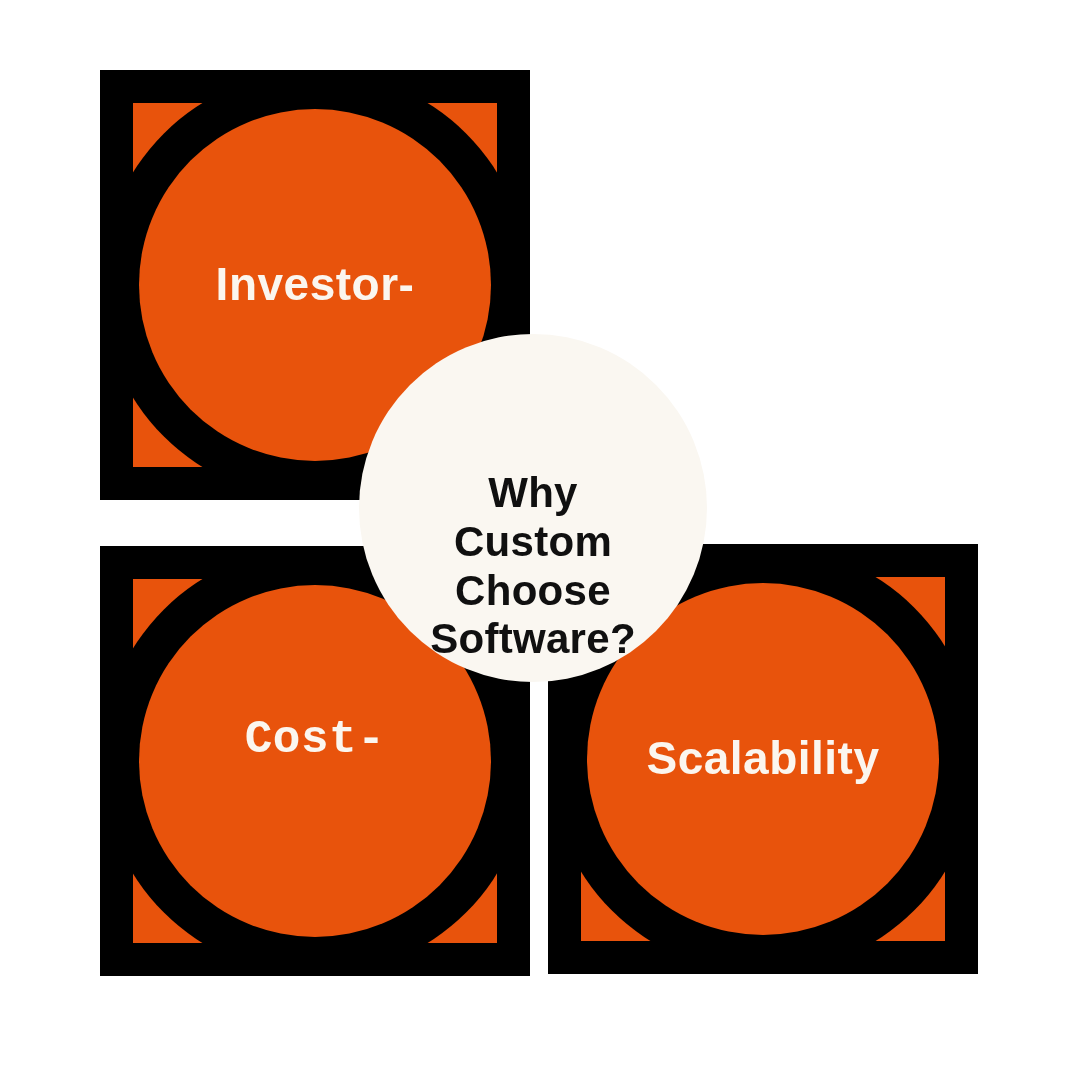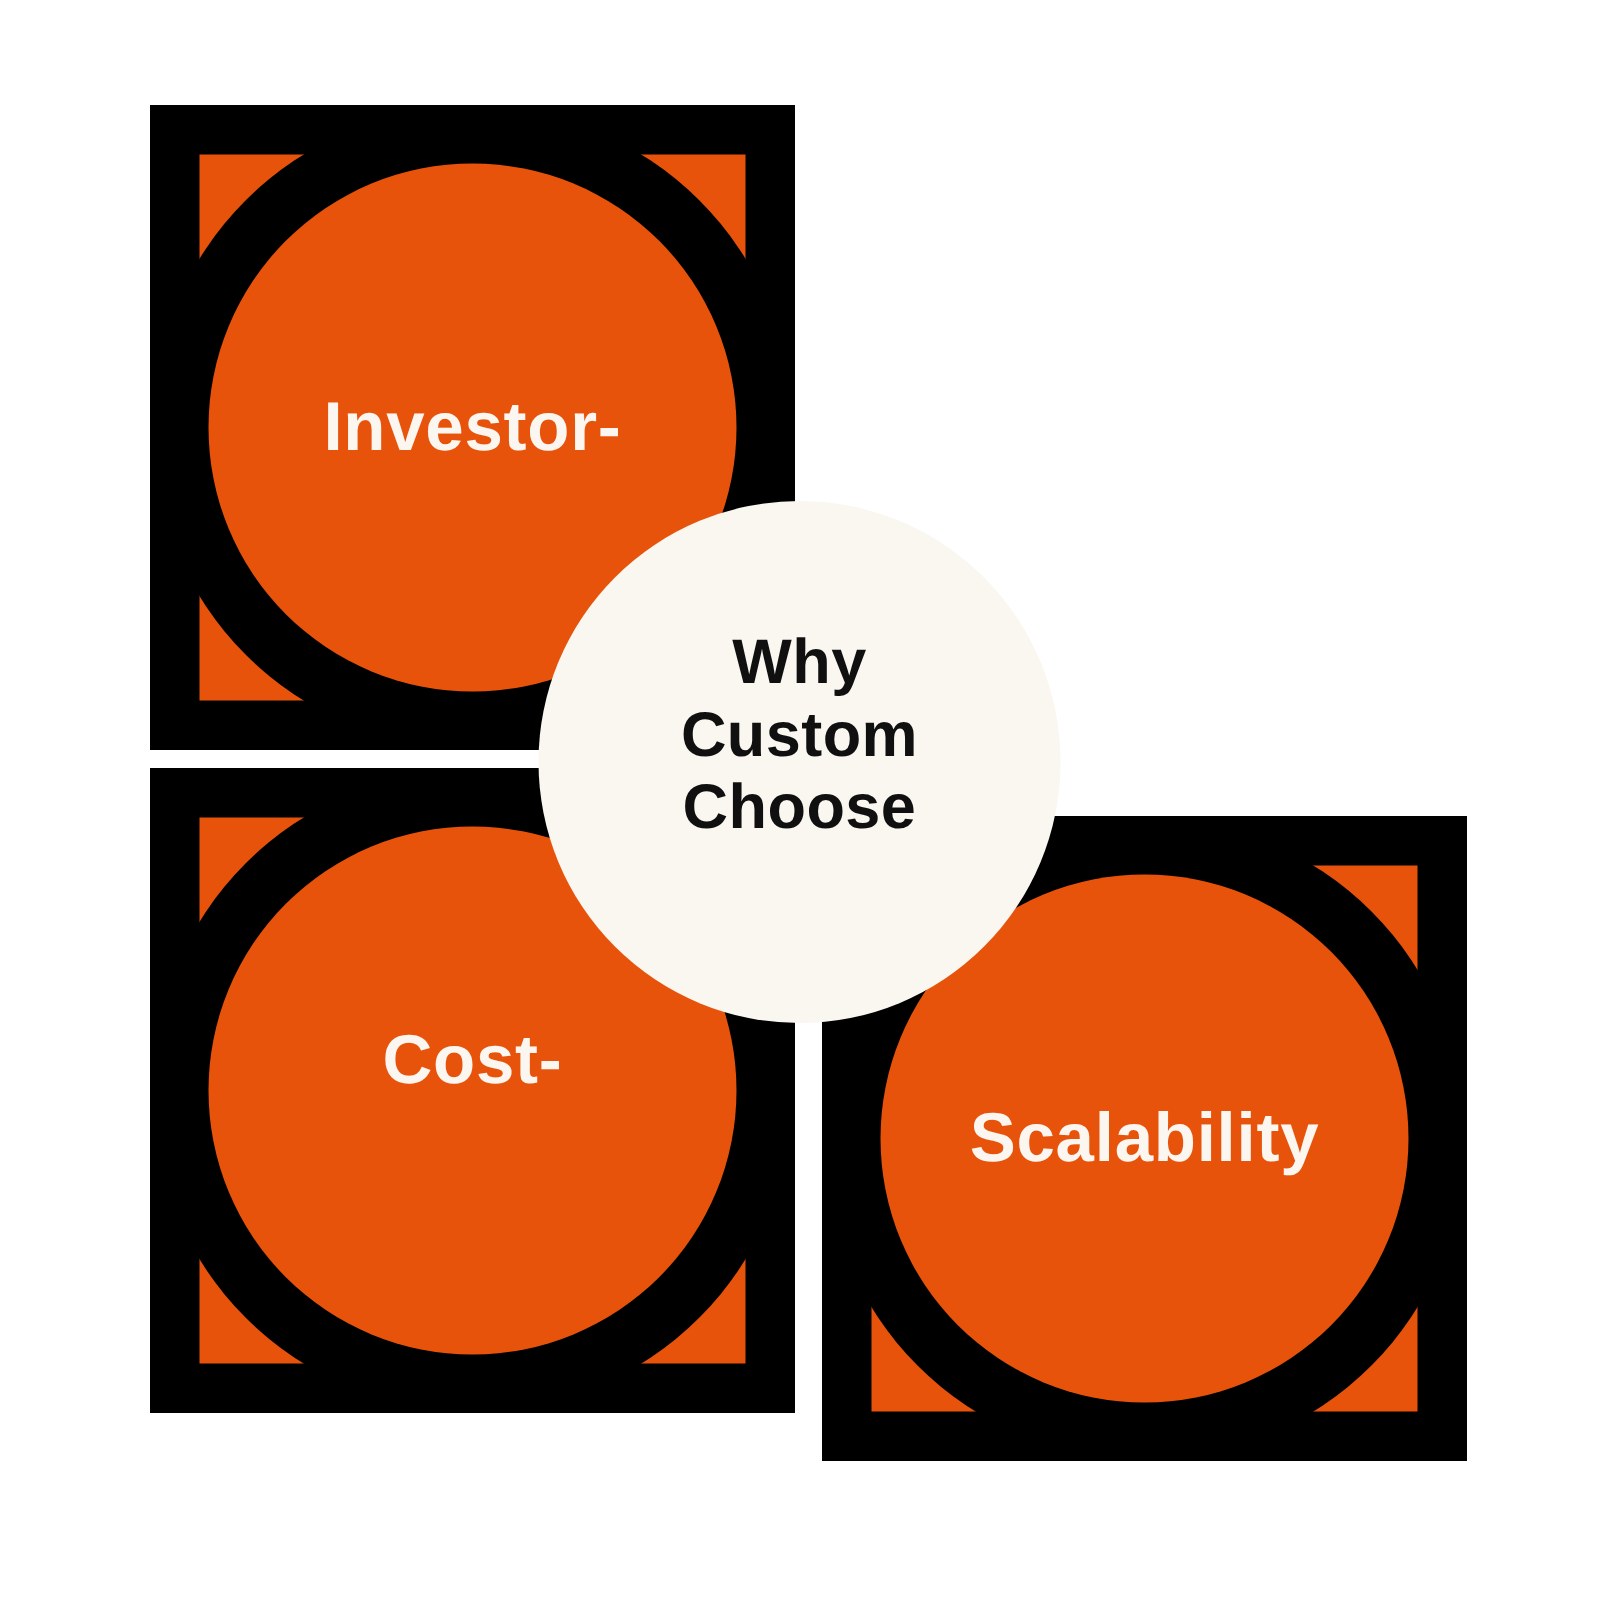--- a/index.html
+++ b/index.html
@@ -4,41 +4,41 @@
 <style>
   html, body { margin:0; padding:0; background:#ffffff; }
   .canvas {
     position:relative; width:1080px; height:1080px; overflow:hidden;
     background:#ffffff;
     font-family:"Liberation Sans", sans-serif;
   }
   .quad { position:absolute; width:430px; height:430px; background:#000000; }
   .quad-tl { left:100px; top:70px;text-decoration:underline; }
   .quad-tr { left:548px; top:70px; }
-  .quad-bl { left:100px; top:512px; }
+  .quad-bl { left:100px; top:546px;font-family:Liberation Mono, monospace; }
   .quad-br { left:548px; top:544px; }
 
   .q-orange-square { position:absolute; left:33px; top:33px; right:33px; bottom:33px; background:#E8530C; }
   .q-black-circle  { position:absolute; left:1px;  top:1px;  width:428px; height:428px; border-radius:50%; background:#000000; }
   .q-orange-circle {
     position:absolute; left:39px; top:39px; width:352px; height:352px; border-radius:50%;
     background:#E8530C;
     display:flex; align-items:center; justify-content:center; text-align:center;
   }
   .q-label {
     font-size:46px; font-weight:800; line-height:1.2; letter-spacing:0.5px;
     color:#FBF6EF;
   }
   .quad-bl .q-label { transform:translateY(-20px); }
   .q-label div:empty { display:none; }
 
   .center-circle {
     position:absolute; left:359px; top:334px; width:348px; height:348px; border-radius:50%;
     background:#FAF7F1; z-index:5;
-    display:flex; align-items:center; justify-content:center; text-align:center;
+    display:flex; align-items:flex-end; justify-content:center; text-align:center;
   }
   .center-text {
     font-size:42px; font-weight:800; line-height:1.16; letter-spacing:0.3px;
     color:#101010; transform:translateY(-18px);
   }
   .center-text div:empty { display:none; }
 </style>
 </head>
 <body>
 
@@ -74,16 +74,17 @@
 
       </div>
     </div>
   </div>
 
   <div class="center-circle">
     <div class="center-text">
       <div>Why</div>
       <div>Custom</div>
       <div>Choose</div>
+      <div>Software?</div>
     </div>
   </div>
 
 </div>
 
 </body></html>

